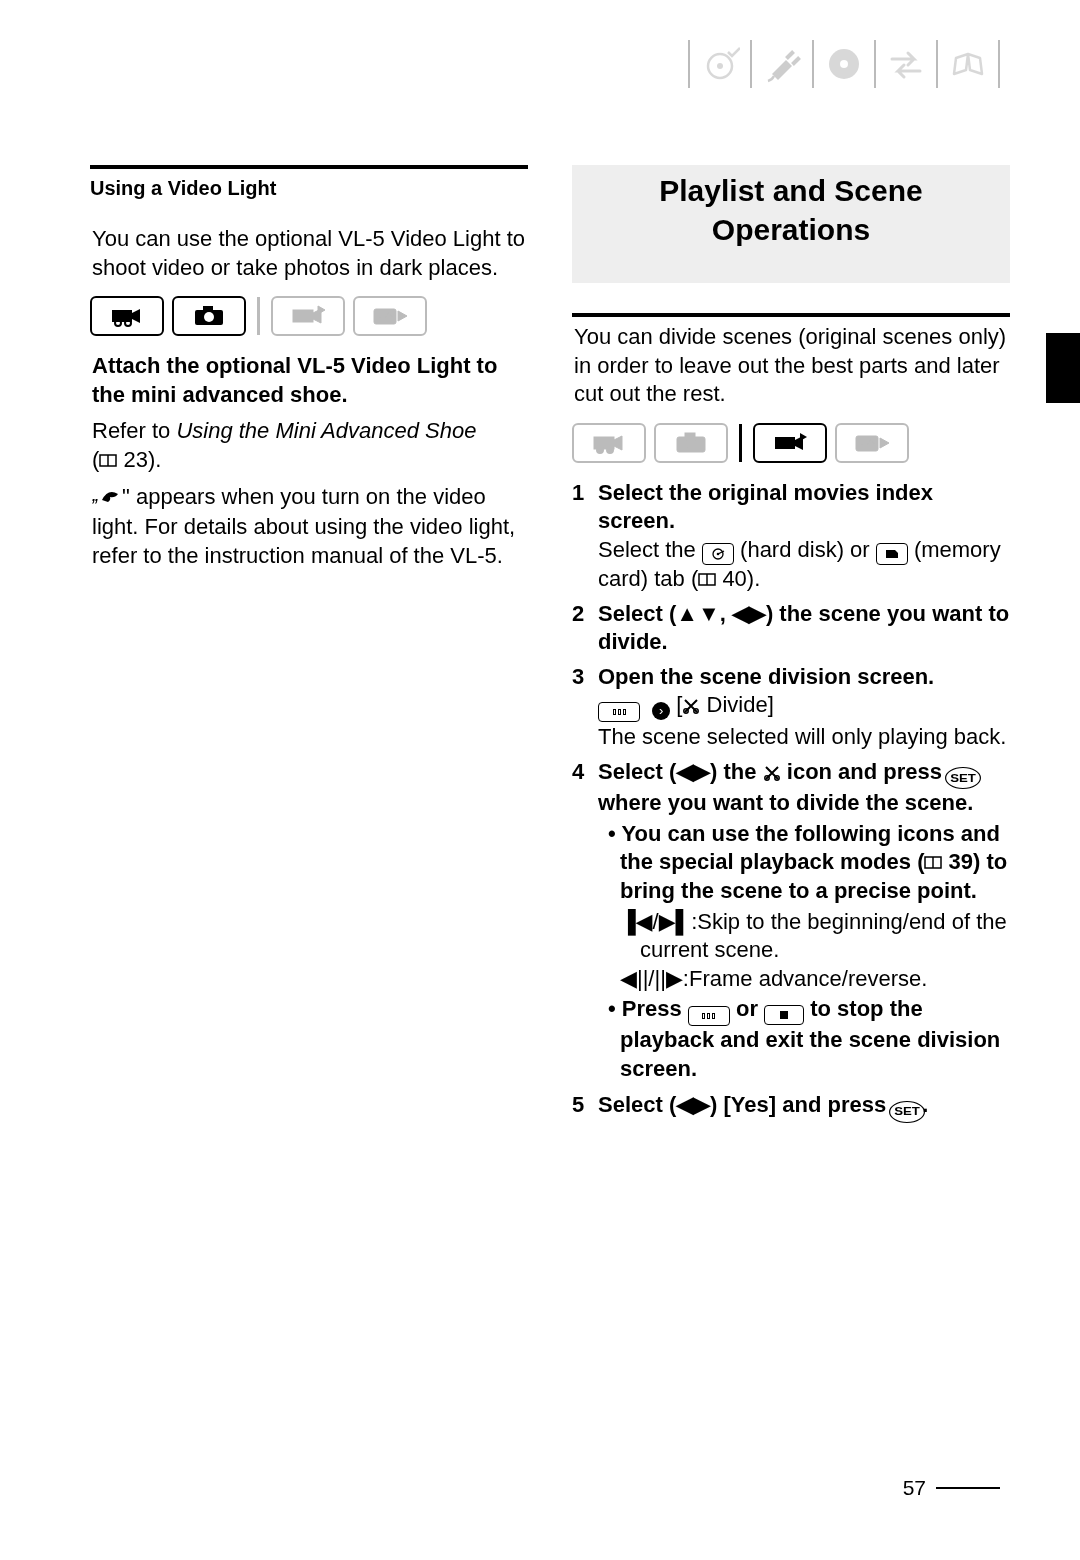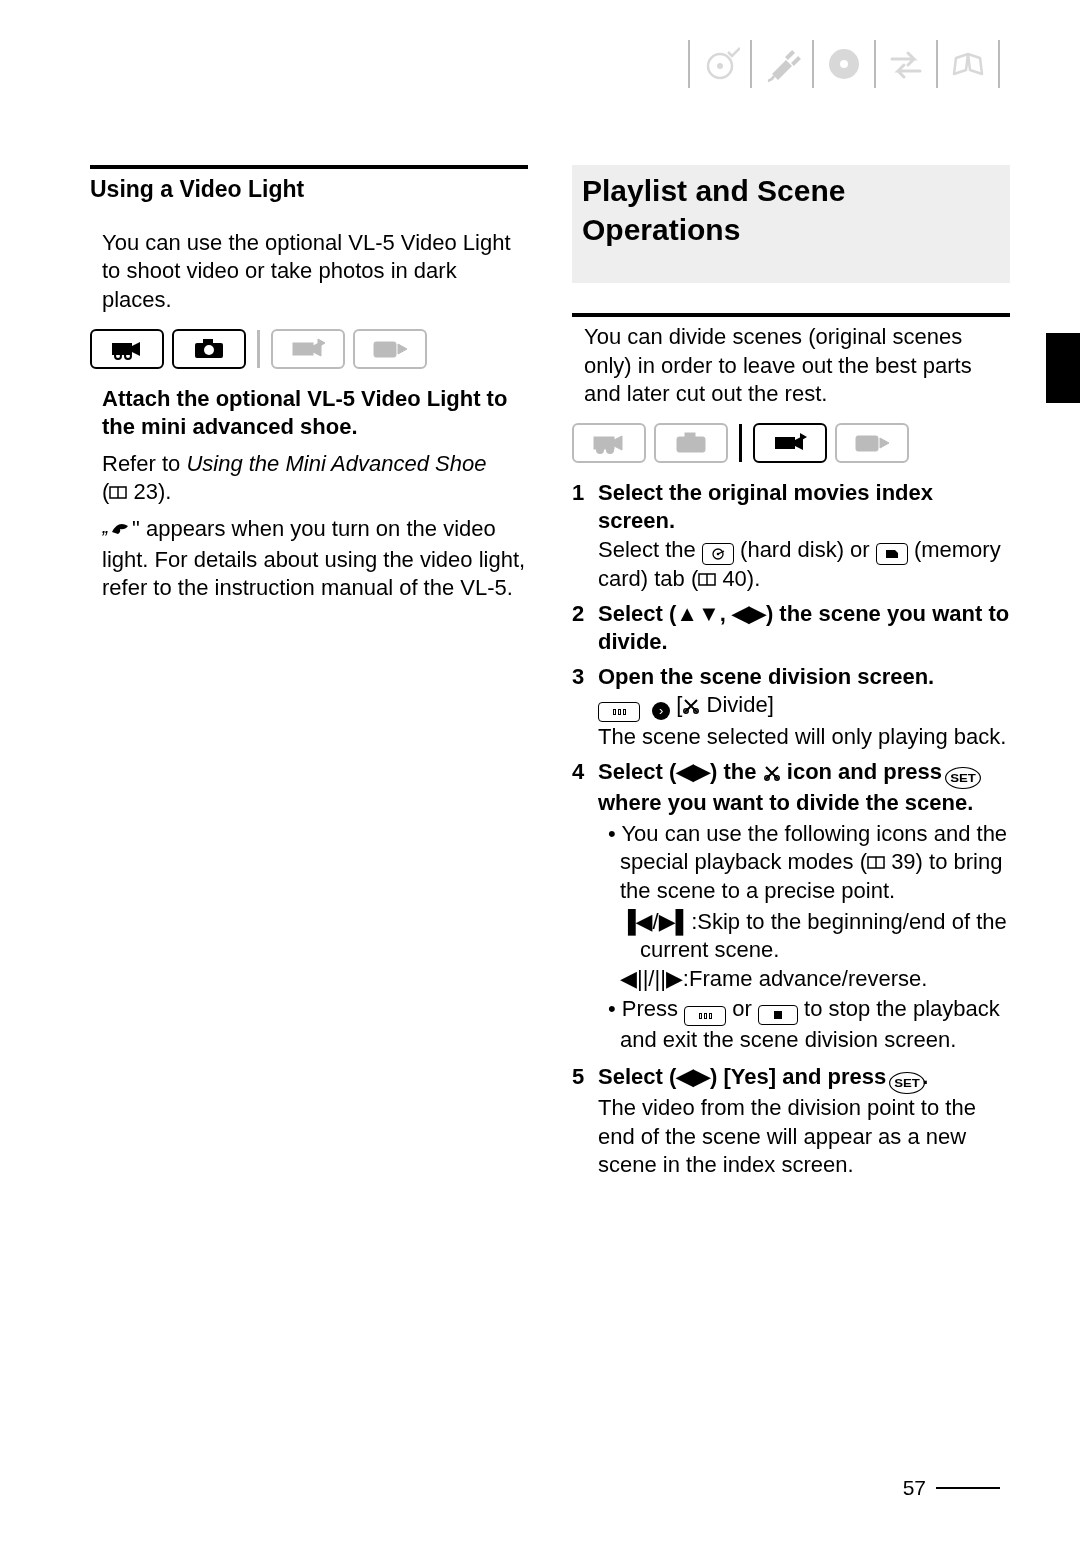--- a/index.html
+++ b/index.html
@@ -35,54 +35,55 @@
   }
   .col { flex: 1; font-size: 22px; line-height: 1.3; }
   .section-rule {
     border-top: 4px solid #000;
     margin-bottom: 6px;
   }
   .section-title {
     font-family: "Arial Narrow", Arial, sans-serif;
     font-stretch: condensed;
     font-weight: bold;
-    font-size: 23px;
+    font-size: 20px;
     margin: 6px 0 24px 0;
   }
   .major-title {
     background: #eee;
     font-family: "Arial Narrow", Arial, sans-serif;
     font-stretch: condensed;
     font-weight: bold;
     font-size: 30px;
     padding: 6px 10px 34px 10px;
     margin-bottom: 30px;
-  }
-  p { margin: 0 0 8px 12px; }
+    text-align: center;
+  }
+  p { margin: 0 0 8px 2px; }
   .bold { font-weight: bold; }
   .italic { font-style: italic; }
   .mode-row {
     display: flex; align-items: center; gap: 8px;
     margin: 14px 0 16px 0;
   }
   .mode-box {
     width: 74px; height: 40px;
     border: 2px solid #000; border-radius: 6px;
     display: flex; align-items: center; justify-content: center;
   }
   .mode-box.faded { border-color: #bbb; }
   .mode-box.faded svg path, .mode-box.faded svg rect, .mode-box.faded svg circle { stroke:#bbb!important; fill:#bbb!important; }
   .mode-sep { width: 3px; height: 38px; background: #000; margin: 0 3px; }
   .mode-sep.faded { background: #bbb; }
   
   .numlist { padding-left: 0; }
   .numitem { display:flex; margin: 0 0 6px 0; }
   .numitem .n { font-weight: bold; width: 26px; flex: none; }
   .numitem .c { flex: 1; }
-  .sub { padding-left: 22px; text-indent: -12px; margin: 2px 0; }
+  .sub { padding-left: 22px; text-indent: -12px; margin: 2px 0; font-weight: bold; }
   .sub::before { content: "• "; }
   .indent { padding-left: 56px; text-indent: 0; margin: 0;}
   
   .ib {
     display:inline-flex; align-items:center; justify-content:center;
     min-width: 32px; height: 22px;
     border: 1.5px solid #000; border-radius: 4px;
     padding: 0 4px; vertical-align: -3px;
     font-size: 13px;
   }
@@ -353,21 +354,20 @@
             </p>
           </div>
         </div>
 
         <div class="numitem">
           <div class="n">5</div>
           <div class="c">
             <span class="bold">
               <span>Select (</span><span>◀▶</span><span>) [Yes] and press </span><span class="setbtn">SET</span><span>.</span>
             </span><br>
-            <span>The video from the division point to the end of the scene will appear as a new scene in the index screen.</span>
           </div>
         </div>
 
       </div>
     </div>
   </div>
 
   <div class="pgnum">
     <span>57</span><span class="bar"></span>
   </div>

